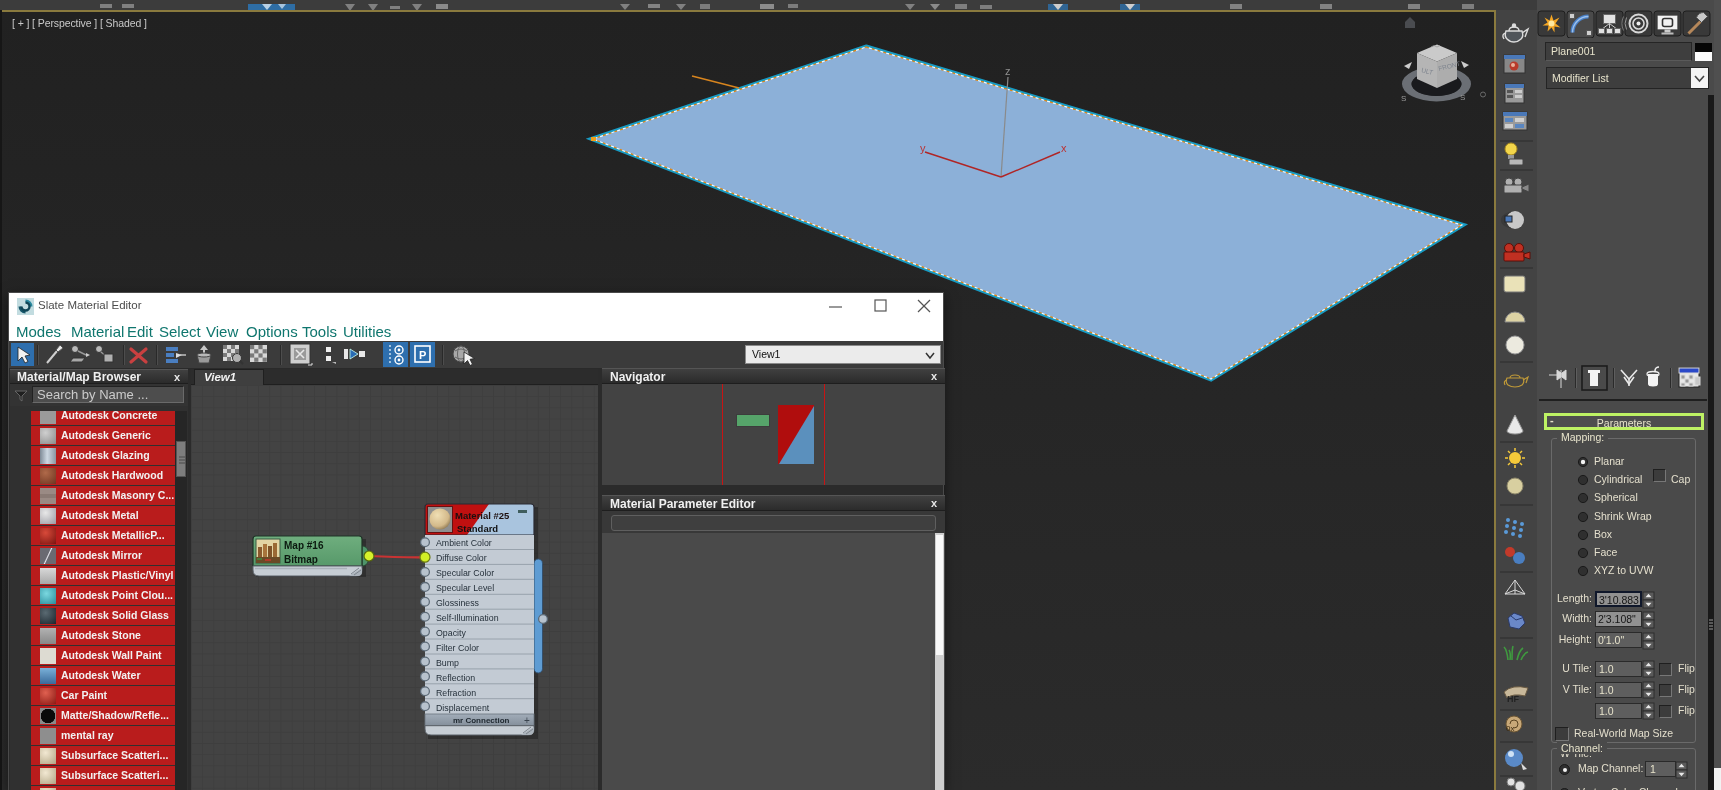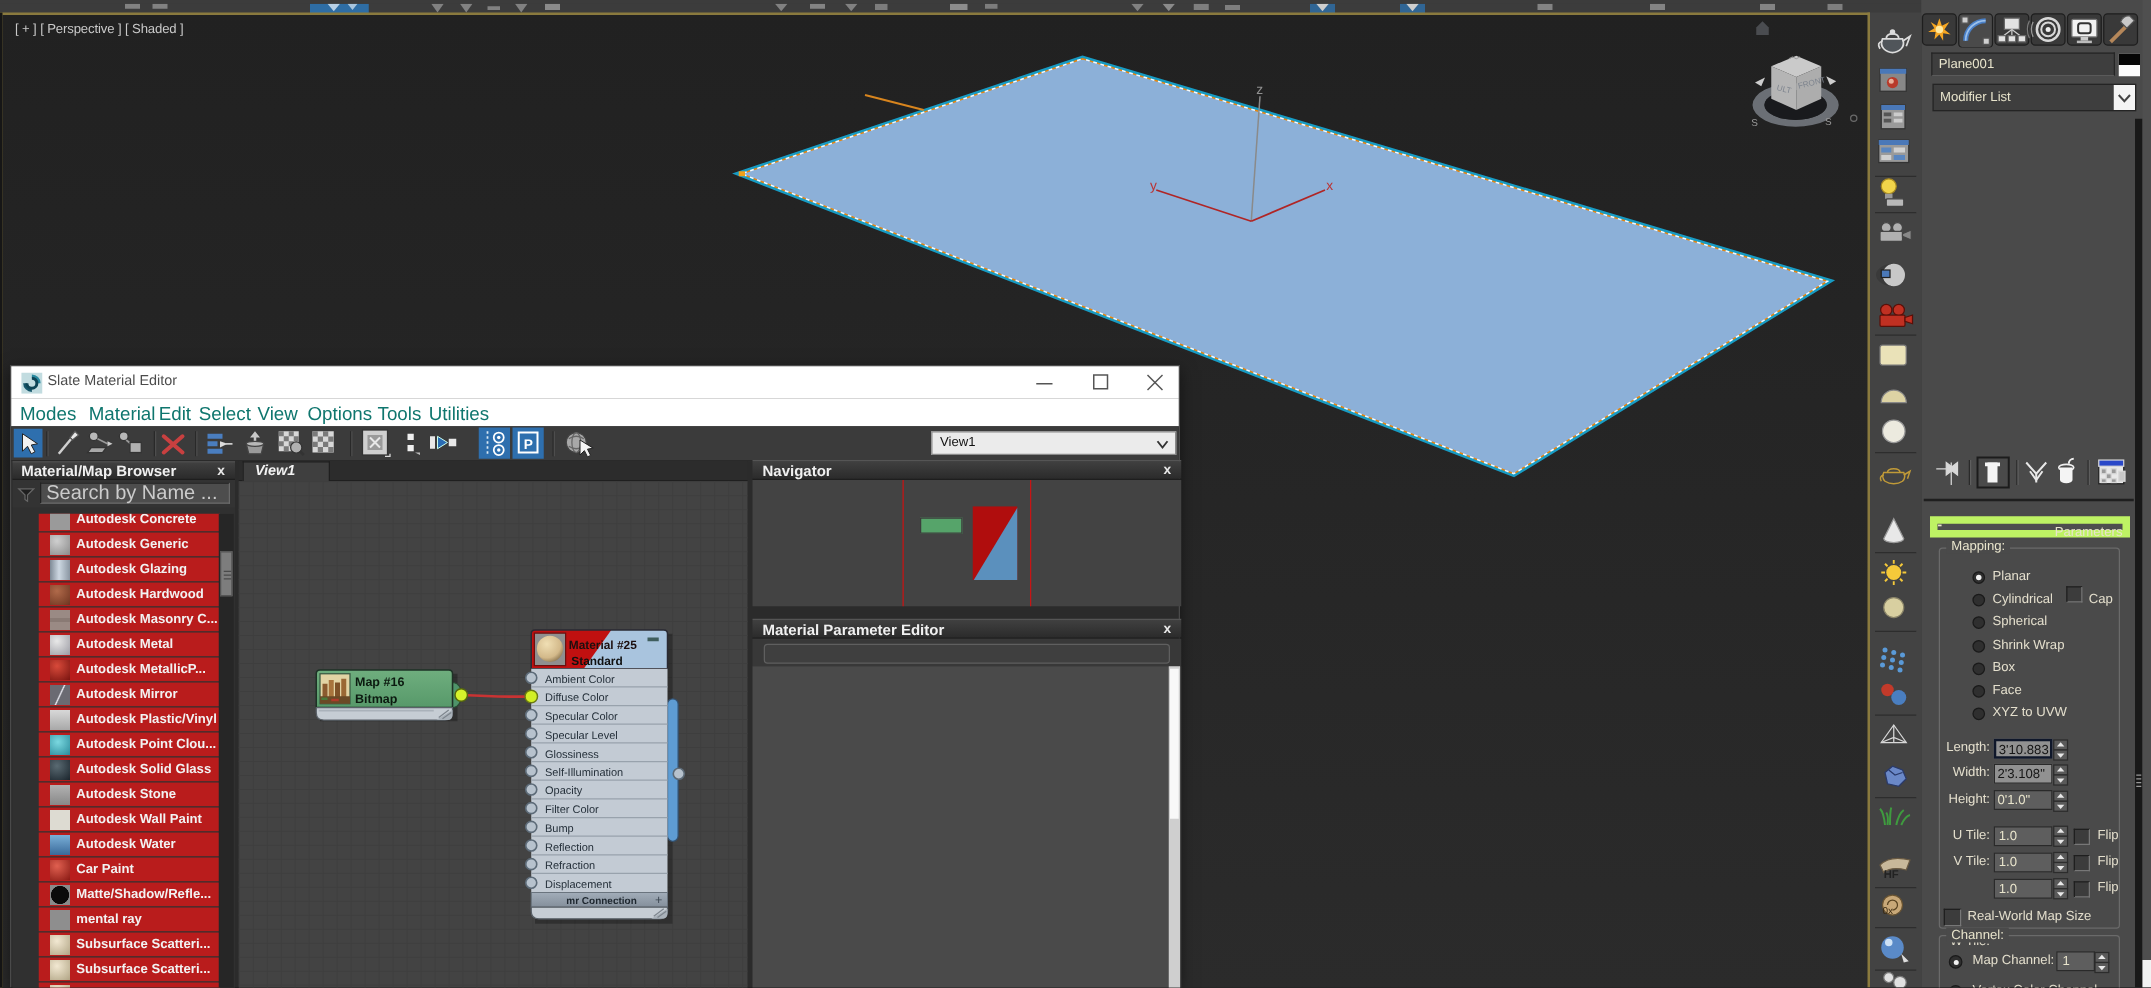--- a/index.html
+++ b/index.html
@@ -354,21 +354,21 @@
           <rect x="144" y="13" width="4" height="4"></rect>
           <rect x="152" y="13" width="4" height="4"></rect>
           <rect x="148" y="17" width="4" height="4"></rect>
           <rect x="144" y="21" width="4" height="3"></rect>
           <rect x="152" y="21" width="4" height="3"></rect>
           <rect x="158" y="15" width="5" height="8" fill="#c8c8c8"></rect>
         </g>
   </g>
 </svg>
 <div class="abs" style="left:2px;top:399px;width:168px;height:2px;background:#1f1f1f;"></div>
-<div class="abs" style="left:7px;top:413px;width:160px;height:17px;background:#4e4e4e;border:6px solid #bef264;color:#e8e4cc;font-size:10.5px;text-align:right;line-height:15px;">Parameters</div>
+<div class="abs" style="left:7px;top:413px;width:160px;height:17px;background:#4e4e4e;border:3px solid #bef264;color:#e8e4cc;font-size:10.5px;text-align:center;line-height:15px;">Parameters</div>
 <div class="abs" style="left:13px;top:414px;color:#e8e4cc;font-size:11px;font-weight:bold;">-</div>
 <div class="abs" style="left:14px;top:438px;width:145px;height:305px;border:1px solid #6a6a6a;border-radius:3px;"></div>
 <div class="abs" style="left:20px;top:431px;background:#4a4a4a;padding:0 4px;color:#e8e4cc;font-size:10.5px;">Mapping:</div>
 <svg class="abs" style="left:38px;top:454px" width="18" height="125" viewBox="0 0 18 125">
   <g fill="#2f2f2f" stroke="#1a1a1a" stroke-width="1">
     <circle cx="8" cy="8" r="4.6"></circle>
         <circle cx="8" cy="26" r="4.6"></circle>
         <circle cx="8" cy="44" r="4.6"></circle>
         <circle cx="8" cy="63" r="4.6"></circle>
         <circle cx="8" cy="81" r="4.6"></circle>
@@ -617,21 +617,21 @@
 </div>
 <div id="browser">
 <div class="hdr" style="left:0;top:0;width:178px;height:15px;">
         <span style="position:absolute;left:7px;top:0">Material/Map Browser</span>
         <span class="x">x</span>
       </div>
 <div class="abs" style="left:0;top:15px;width:178px;height:22px;background:#333333;">
   <svg class="abs" style="left:3px;top:4px" width="17" height="14">
           <path d="M2 3 h12 l-5 5 v5 l-2 -1.5 v-3.5 z" fill="#1f1f1f" stroke="#666" stroke-width="1"></path>
         </svg>
-  <div class="abs" style="left:22px;top:2px;width:152px;height:17px;background:#4d4d4d;border:1px solid #222;border-bottom-color:#6a6a6a;border-right-color:#6a6a6a;color:#cbcbcb;font-size:16px;line-height:15px;padding-left:4px;">Search by Name ...</div>
+  <div class="abs" style="left:22px;top:2px;width:152px;height:17px;background:#4d4d4d;border:1px solid #222;border-bottom-color:#6a6a6a;border-right-color:#6a6a6a;color:#cbcbcb;font-size:13px;line-height:15px;padding-left:4px;">Search by Name ...</div>
 </div>
 <div class="abs" style="left:0;top:42px;width:178px;height:380px;overflow:hidden;background:#303030;">
   <div class="mrow" style="top:-5px">
           <div class="thumb" style="background:#9a9a9a"></div>
           <span>Autodesk Concrete</span>
         </div>
   <div class="mrow" style="top:15px">
           <div class="thumb" style="background:radial-gradient(circle at 35% 30%,#cfcfcf,#8a8a8a)"></div>
           <span>Autodesk Generic</span>
         </div>

